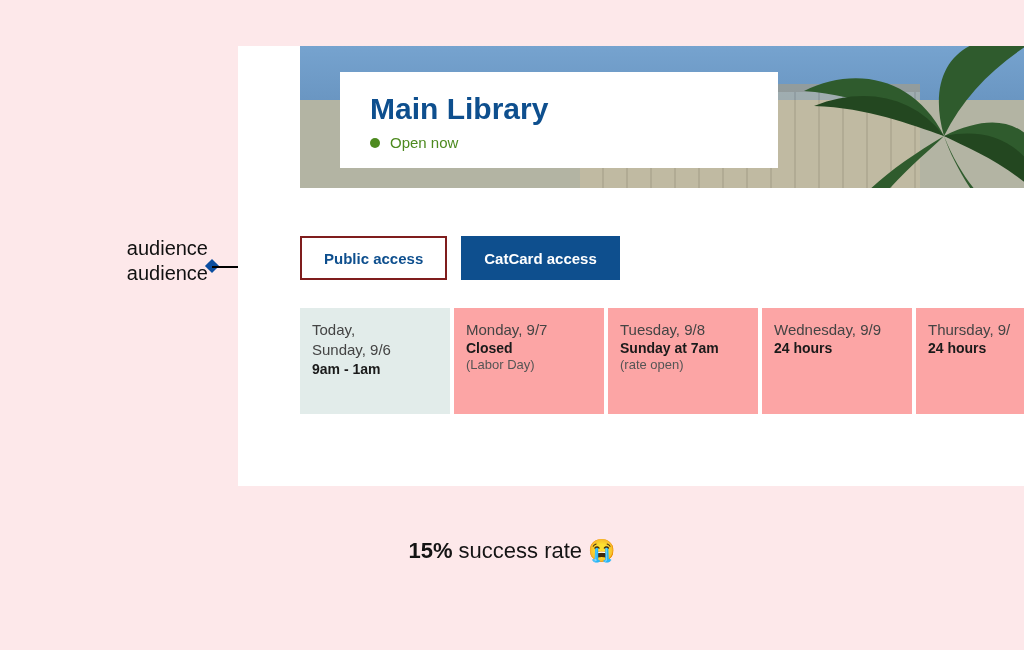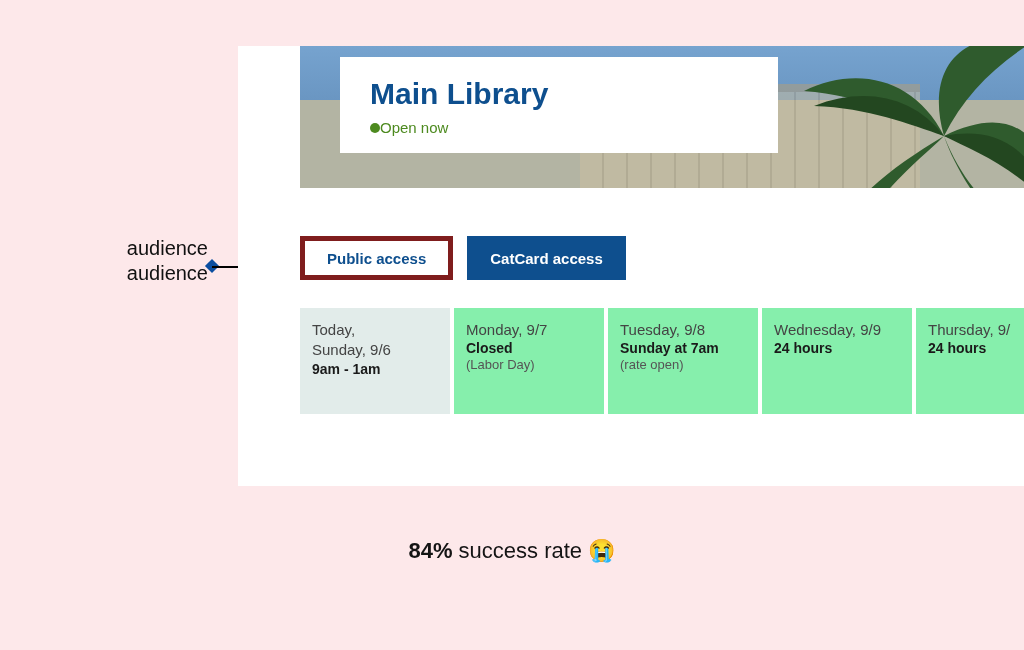--- a/index.html
+++ b/index.html
@@ -42,35 +42,36 @@
       top: 38px;
       width: 340px;
       height: 104px;
       background: repeating-linear-gradient(90deg, #cbbfa2 0 22px, #b0a489 22px 24px);
       border-top: 8px solid #b19f7d;
       opacity: 0.55;
     }
     .title-card {
       position: absolute;
       left: 40px;
-      top: 11px;
+      top: 26px;
       width: 438px;
       height: 96px;
       background: #ffffff;
       padding: 20px 30px 18px 30px;
     }
     .title {
       color: #0e4f8e;
       font-size: 30px;
       font-weight: 800;
     }
     .status-row {
       margin-top: 8px;
       display: flex;
       align-items: center;
+      gap: 10px;
     }
     .dot {
       width: 10px;
       height: 10px;
       border-radius: 50%;
       background: #4d8a1f;
     }
     .status-text {
       color: #4d8a1f;
       font-size: 15px;
@@ -87,39 +88,39 @@
       height: 44px;
       padding: 0 22px;
       display: flex;
       align-items: center;
       font-size: 15px;
       font-weight: 700;
       cursor: pointer;
     }
     .btn.outline {
       background: #ffffff;
-      border: 5px solid #7f1d1d;
+      border: 2px solid #7f1d1d;
       color: #0e4f8e;
     }
     .btn.solid {
       background: #0e4f8e;
       border: 1px solid #0e4f8e;
       color: #ffffff;
     }
     .schedule {
       position: absolute;
       left: 62px;
       top: 262px;
       display: flex;
       gap: 4px;
     }
     .day {
       width: 150px;
       height: 106px;
-      background: #86efac;
+      background: #fca5a5;
       padding: 12px 12px;
       color: #3a3a3a;
     }
     .day.today {
       background: #e2ecea;
     }
     .day-label {
       font-size: 15px;
       line-height: 1.35;
       color: #444;
@@ -265,14 +266,14 @@
     <div class="day">
       <div class="day-label">Thursday, 9/</div>
       <div class="day-hours">24 hours</div>
       <div class="day-note"></div>
     </div>
   </div>
 
 </div>
 
 <div class="caption">
-  <b>84%</b><span> success rate </span><span>😭</span>
+  <b>15%</b><span> success rate </span><span>😭</span>
 </div>
 
 </body></html>

